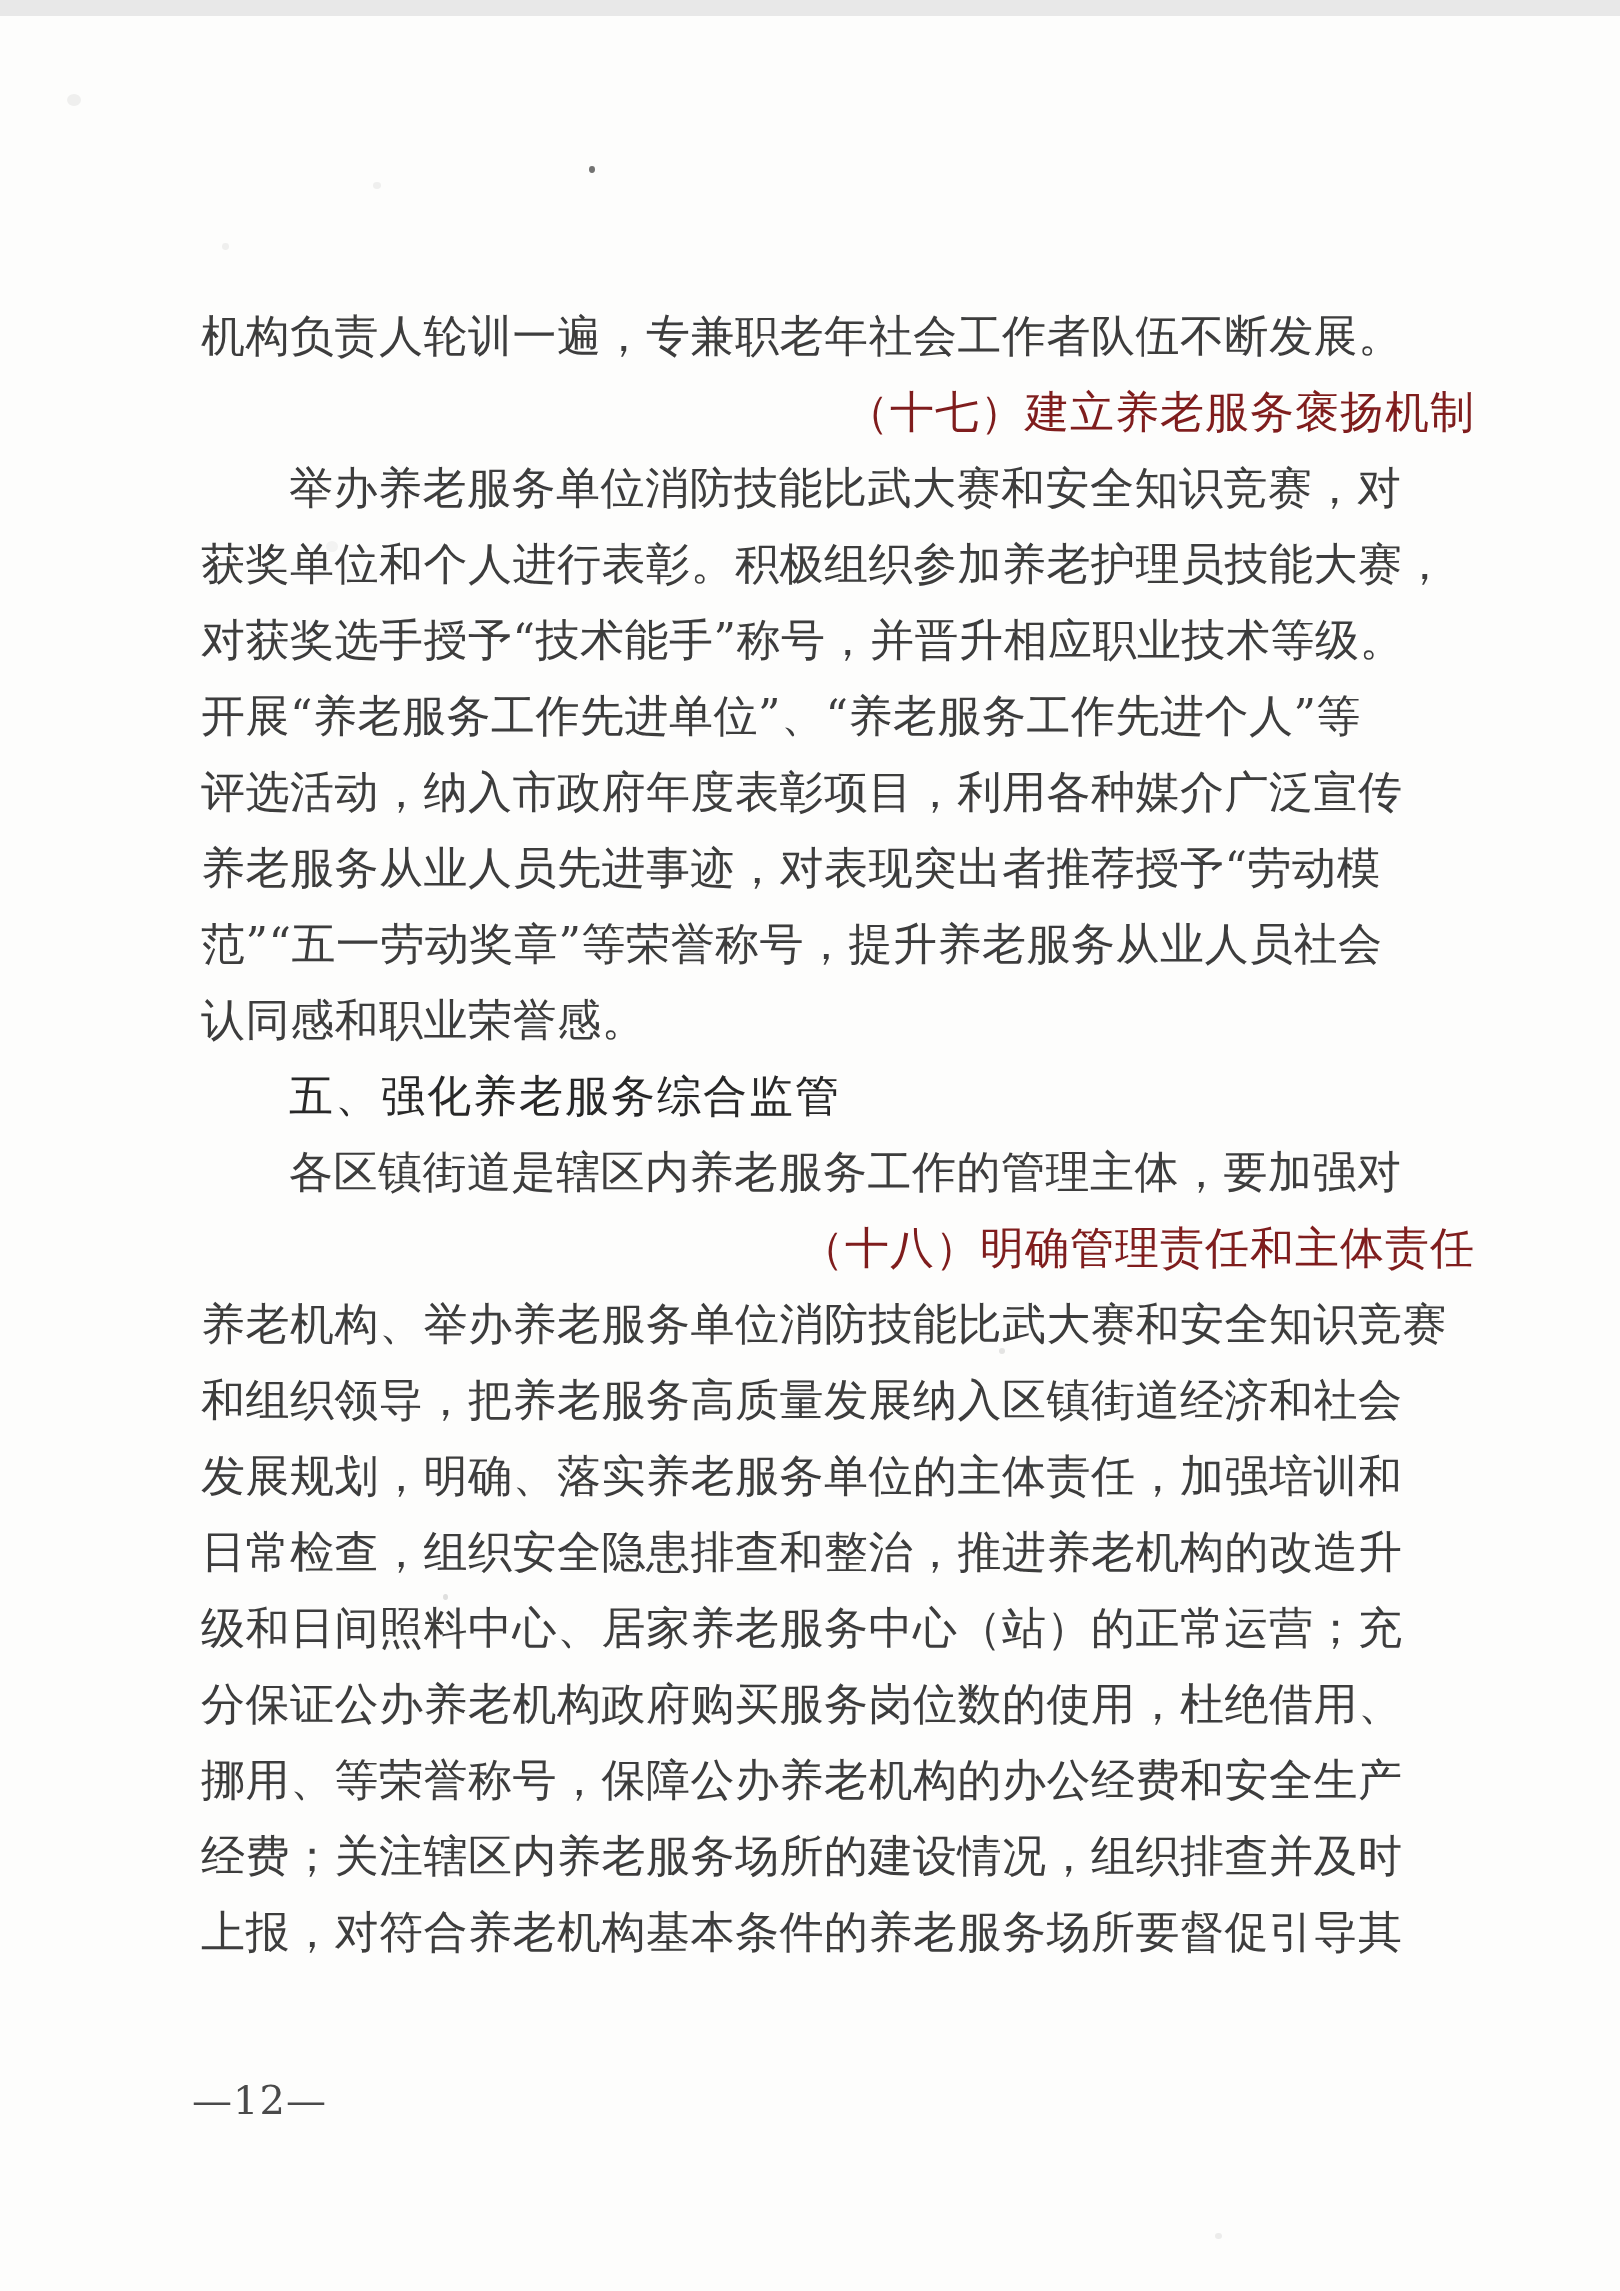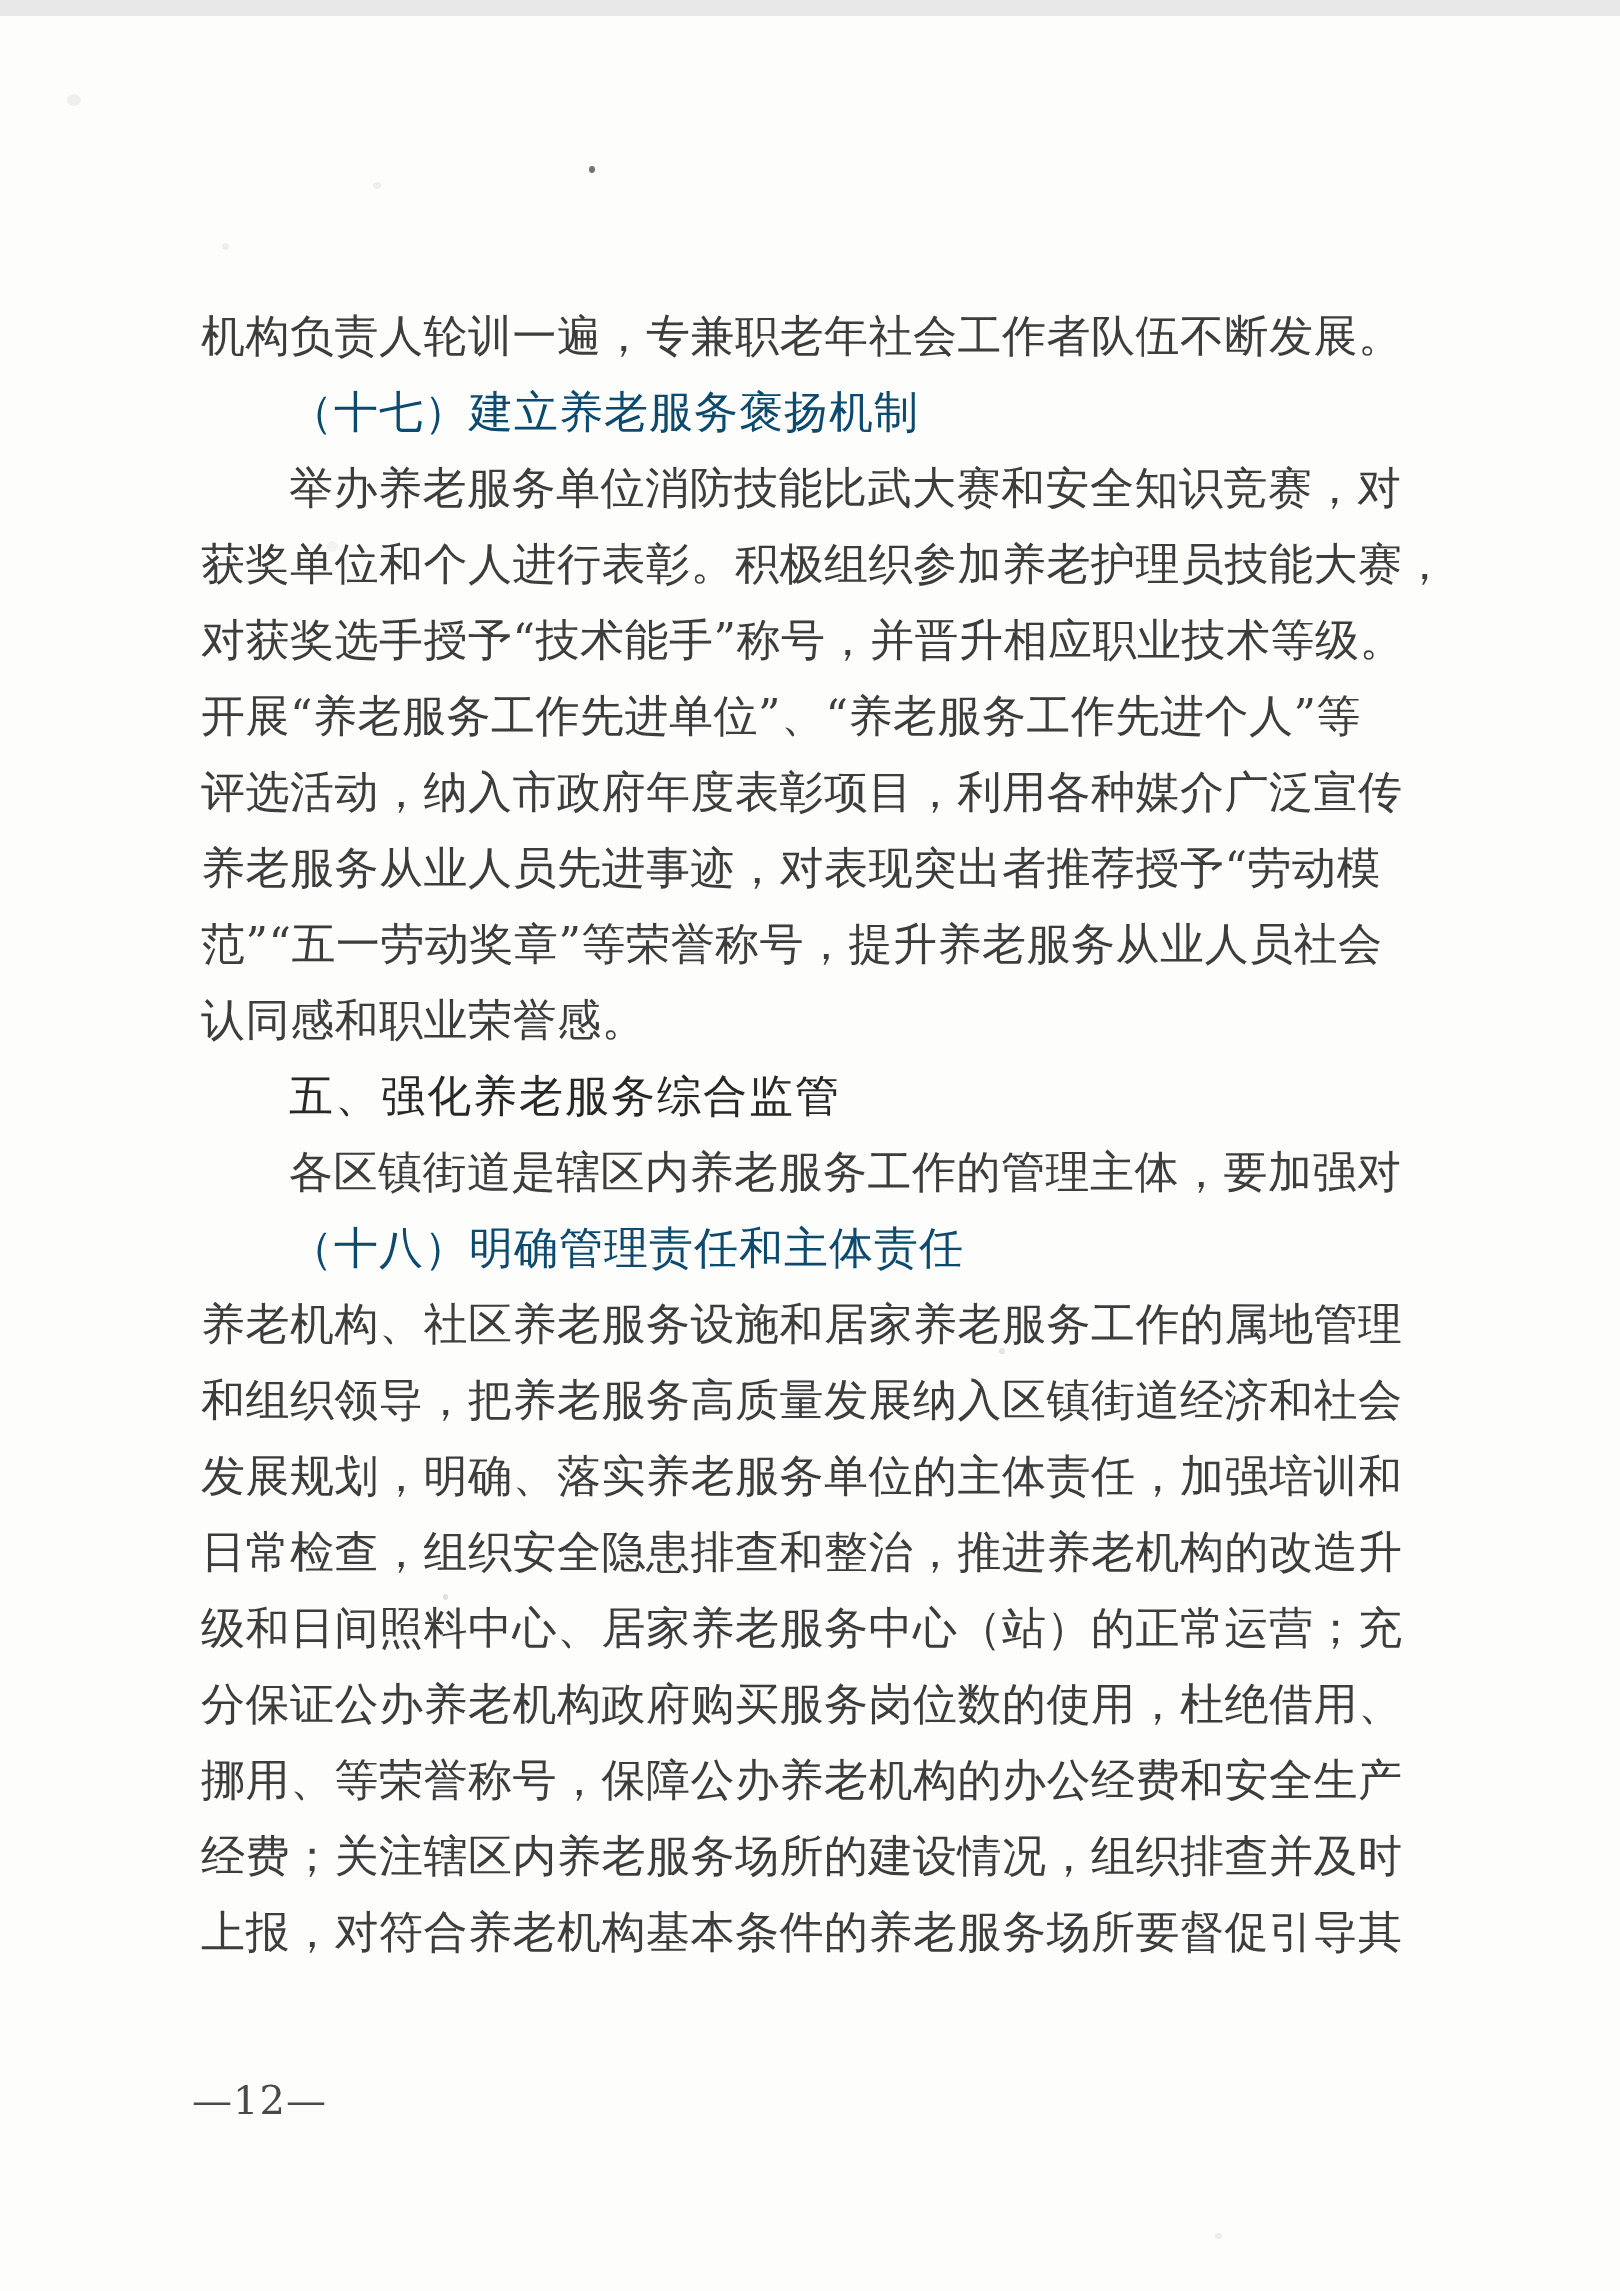--- a/index.html
+++ b/index.html
@@ -27,22 +27,23 @@
     line-height: 76px;
     font-size: 44px;
     color: #3d3d3d;
     letter-spacing: 0.5px;
     white-space: nowrap;
   }
   .indent {
     padding-left: 88px;
   }
   .subhead {
-    color: #0c4a6e;
+    color: #7f1d1d;
     letter-spacing: 1px;
+    text-align: right;
   }
   .sec {
     font-family: "DejaVu Sans", "Liberation Sans", sans-serif;
     font-weight: 400;
     color: #282828;
     letter-spacing: 2px;
   }
   .pagenum {
     position: absolute;
     left: 192px;
@@ -90,21 +91,21 @@
     <div class="line">获奖单位和个人进行表彰。积极组织参加养老护理员技能大赛，</div>
     <div class="line">对获奖选手授予“技术能手”称号，并晋升相应职业技术等级。</div>
     <div class="line">开展“养老服务工作先进单位”、“养老服务工作先进个人”等</div>
     <div class="line">评选活动，纳入市政府年度表彰项目，利用各种媒介广泛宣传</div>
     <div class="line">养老服务从业人员先进事迹，对表现突出者推荐授予“劳动模</div>
     <div class="line">范”“五一劳动奖章”等荣誉称号，提升养老服务从业人员社会</div>
     <div class="line">认同感和职业荣誉感。</div>
     <div class="line indent sec">五、强化养老服务综合监管</div>
     <div class="line indent">各区镇街道是辖区内养老服务工作的管理主体，要加强对</div>
     <div class="line indent subhead">（十八）明确管理责任和主体责任</div>
-    <div class="line">养老机构、社区养老服务设施和居家养老服务工作的属地管理</div>
+    <div class="line">养老机构、举办养老服务单位消防技能比武大赛和安全知识竞赛</div>
     <div class="line">和组织领导，把养老服务高质量发展纳入区镇街道经济和社会</div>
     <div class="line">发展规划，明确、落实养老服务单位的主体责任，加强培训和</div>
     <div class="line">日常检查，组织安全隐患排查和整治，推进养老机构的改造升</div>
     <div class="line">级和日间照料中心、居家养老服务中心（站）的正常运营；充</div>
     <div class="line">分保证公办养老机构政府购买服务岗位数的使用，杜绝借用、</div>
     <div class="line">挪用、等荣誉称号，保障公办养老机构的办公经费和安全生产</div>
     <div class="line">经费；关注辖区内养老服务场所的建设情况，组织排查并及时</div>
     <div class="line">上报，对符合养老机构基本条件的养老服务场所要督促引导其</div>
   </div>
 

